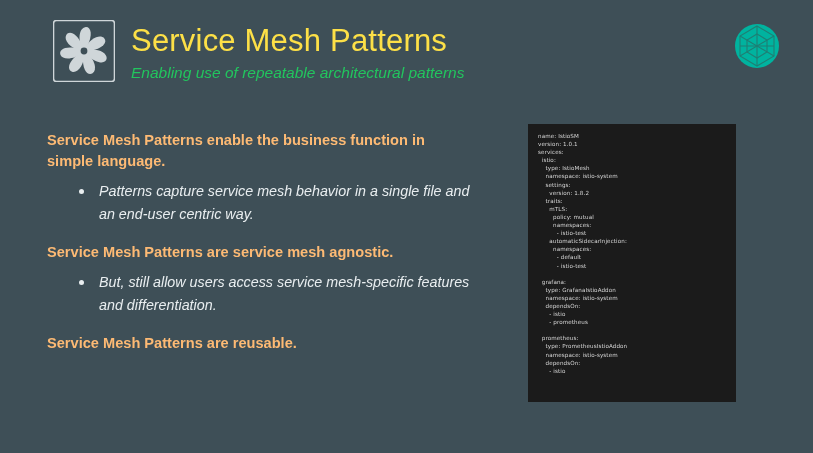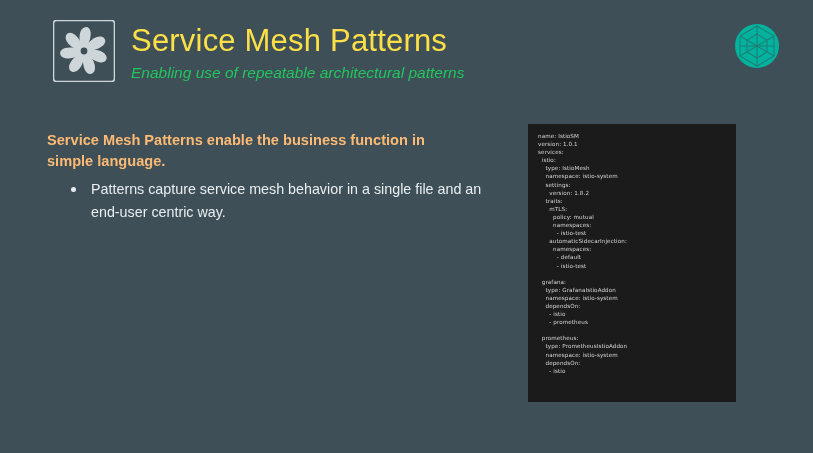--- a/index.html
+++ b/index.html
@@ -74,23 +74,24 @@
   .group:last-child { margin-bottom: 0; }
   .lead {
     color: #fdba74;
     font-weight: bold;
     font-size: 14.6px;
     line-height: 21px;
     margin: 0 0 6px 0;
     max-width: 400px;
   }
   ul.bullets {
-    margin: 0;
+    margin: 8px;
     padding: 0 0 0 22px;
     list-style: none;
+    font-style: italic;
   }
   ul.bullets li {
     position: relative;
     color: #e9eef0;
     font-size: 14.3px;
     line-height: 23px;
     padding-left: 22px;
     margin-bottom: 2px;
     max-width: 420px;
   }
@@ -174,22 +175,29 @@
 
   <div class="content">
 
     <div class="group">
       <p class="lead">Service Mesh Patterns enable the business function in simple language.</p>
       <ul class="bullets">
         <li>Patterns capture service mesh behavior in a single file and an end-user centric way.</li>
       </ul>
     </div>
 
-
     <div class="group">
+      <p class="lead">Service Mesh Patterns are service mesh agnostic.</p>
+      <ul class="bullets">
+        <li>But, still allow users access service mesh-specific features and differentiation.</li>
+      </ul>
+    </div>
+
+    <div class="group">
+      <p class="lead">Service Mesh Patterns are reusable.</p>
     </div>
 
   </div>
 
   <div class="code-panel">
     <pre>name: IstioSM
 version: 1.0.1
 services:
   istio:
     type: IstioMesh

